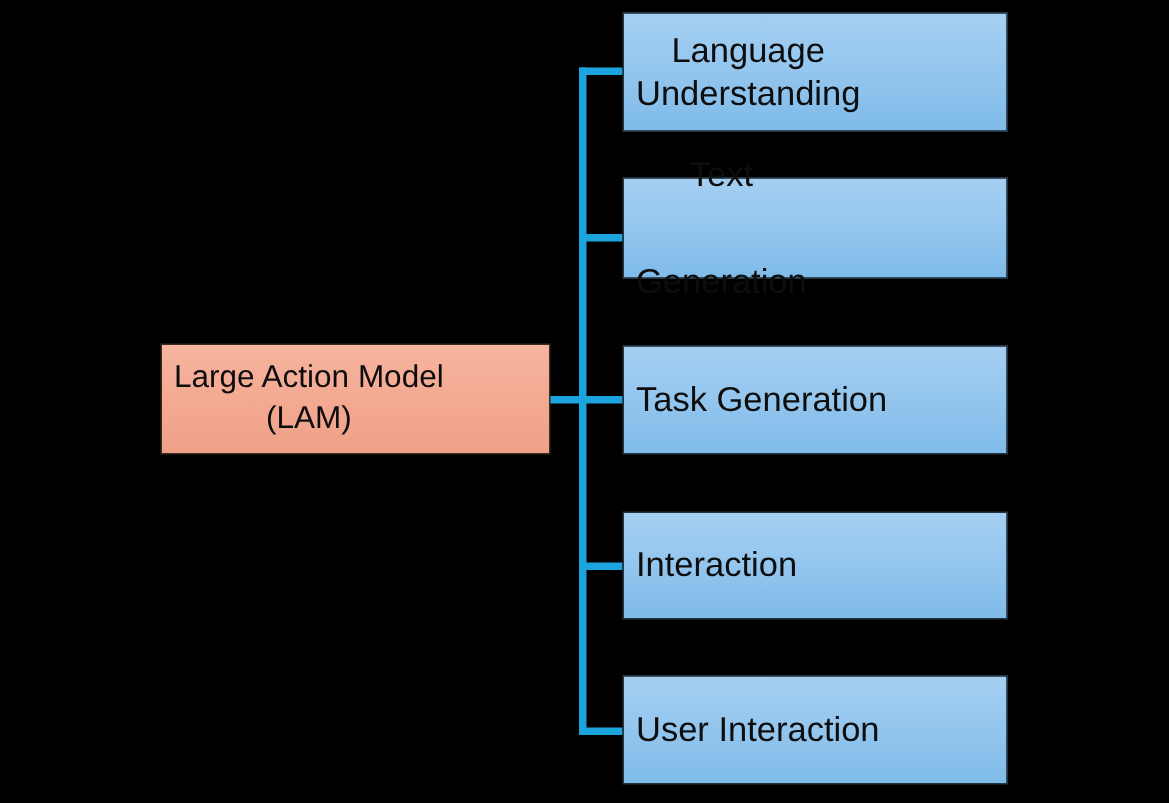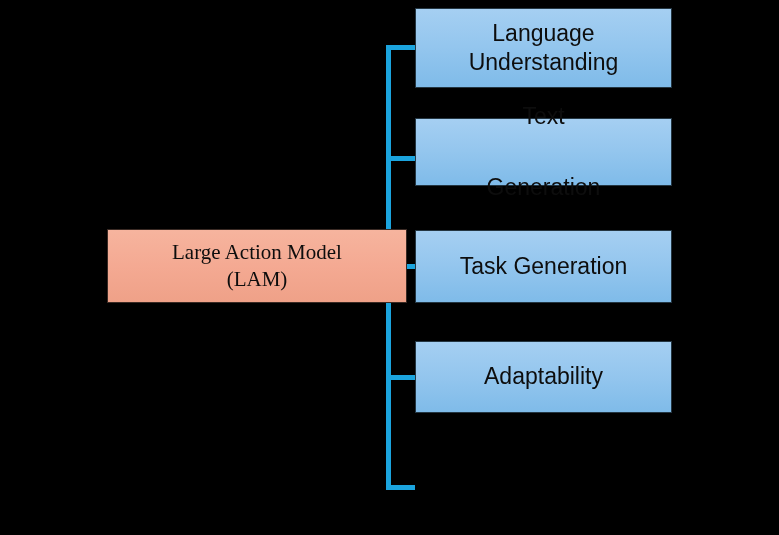--- a/index.html
+++ b/index.html
@@ -18,37 +18,36 @@
     background: #000000;
     overflow: hidden;
   }
 
   
   .node {
     position: absolute;
     box-sizing: border-box;
     display: flex;
     align-items: center;
-    justify-content: center;
+    justify-content: flex-start;
     text-align: center;
     color: #0d0d0d;
     line-height: 1.28;
     border: 1px solid #2a2a2a;
     padding: 2px 8px;
   }
 
   .node-root {
     left: 107px;
     top: 229px;
-    width: 300px;
+    width: 260px;
     height: 74px;
     background: linear-gradient(180deg, #F6B49E 0%, #F4A992 52%, #EFA188 100%);
     font-size: 21px;
     border-color: #3a2a24;
-    font-family: Liberation Serif, serif;
   }
 
   .node-leaf {
     left: 415px;
     width: 257px;
     background: linear-gradient(180deg, #A5CFF2 0%, #94C6EE 48%, #7FBBE9 100%);
     font-size: 23px;
     border-color: #253murky;
     border-color: #243642;
   }
@@ -123,17 +122,20 @@
     <span class="node-label">Text
 
 Generation</span>
   </div>
 
   <div class="node node-leaf leaf-3">
     <span class="node-label">Task Generation</span>
   </div>
 
   <div class="node node-leaf leaf-4">
-    <span class="node-label">Adaptability</span>
+    <span class="node-label">Interaction</span>
   </div>
 
+  <div class="node node-leaf leaf-5">
+    <span class="node-label">User Interaction</span>
+  </div>
 
 </div>
 
 </body></html>

